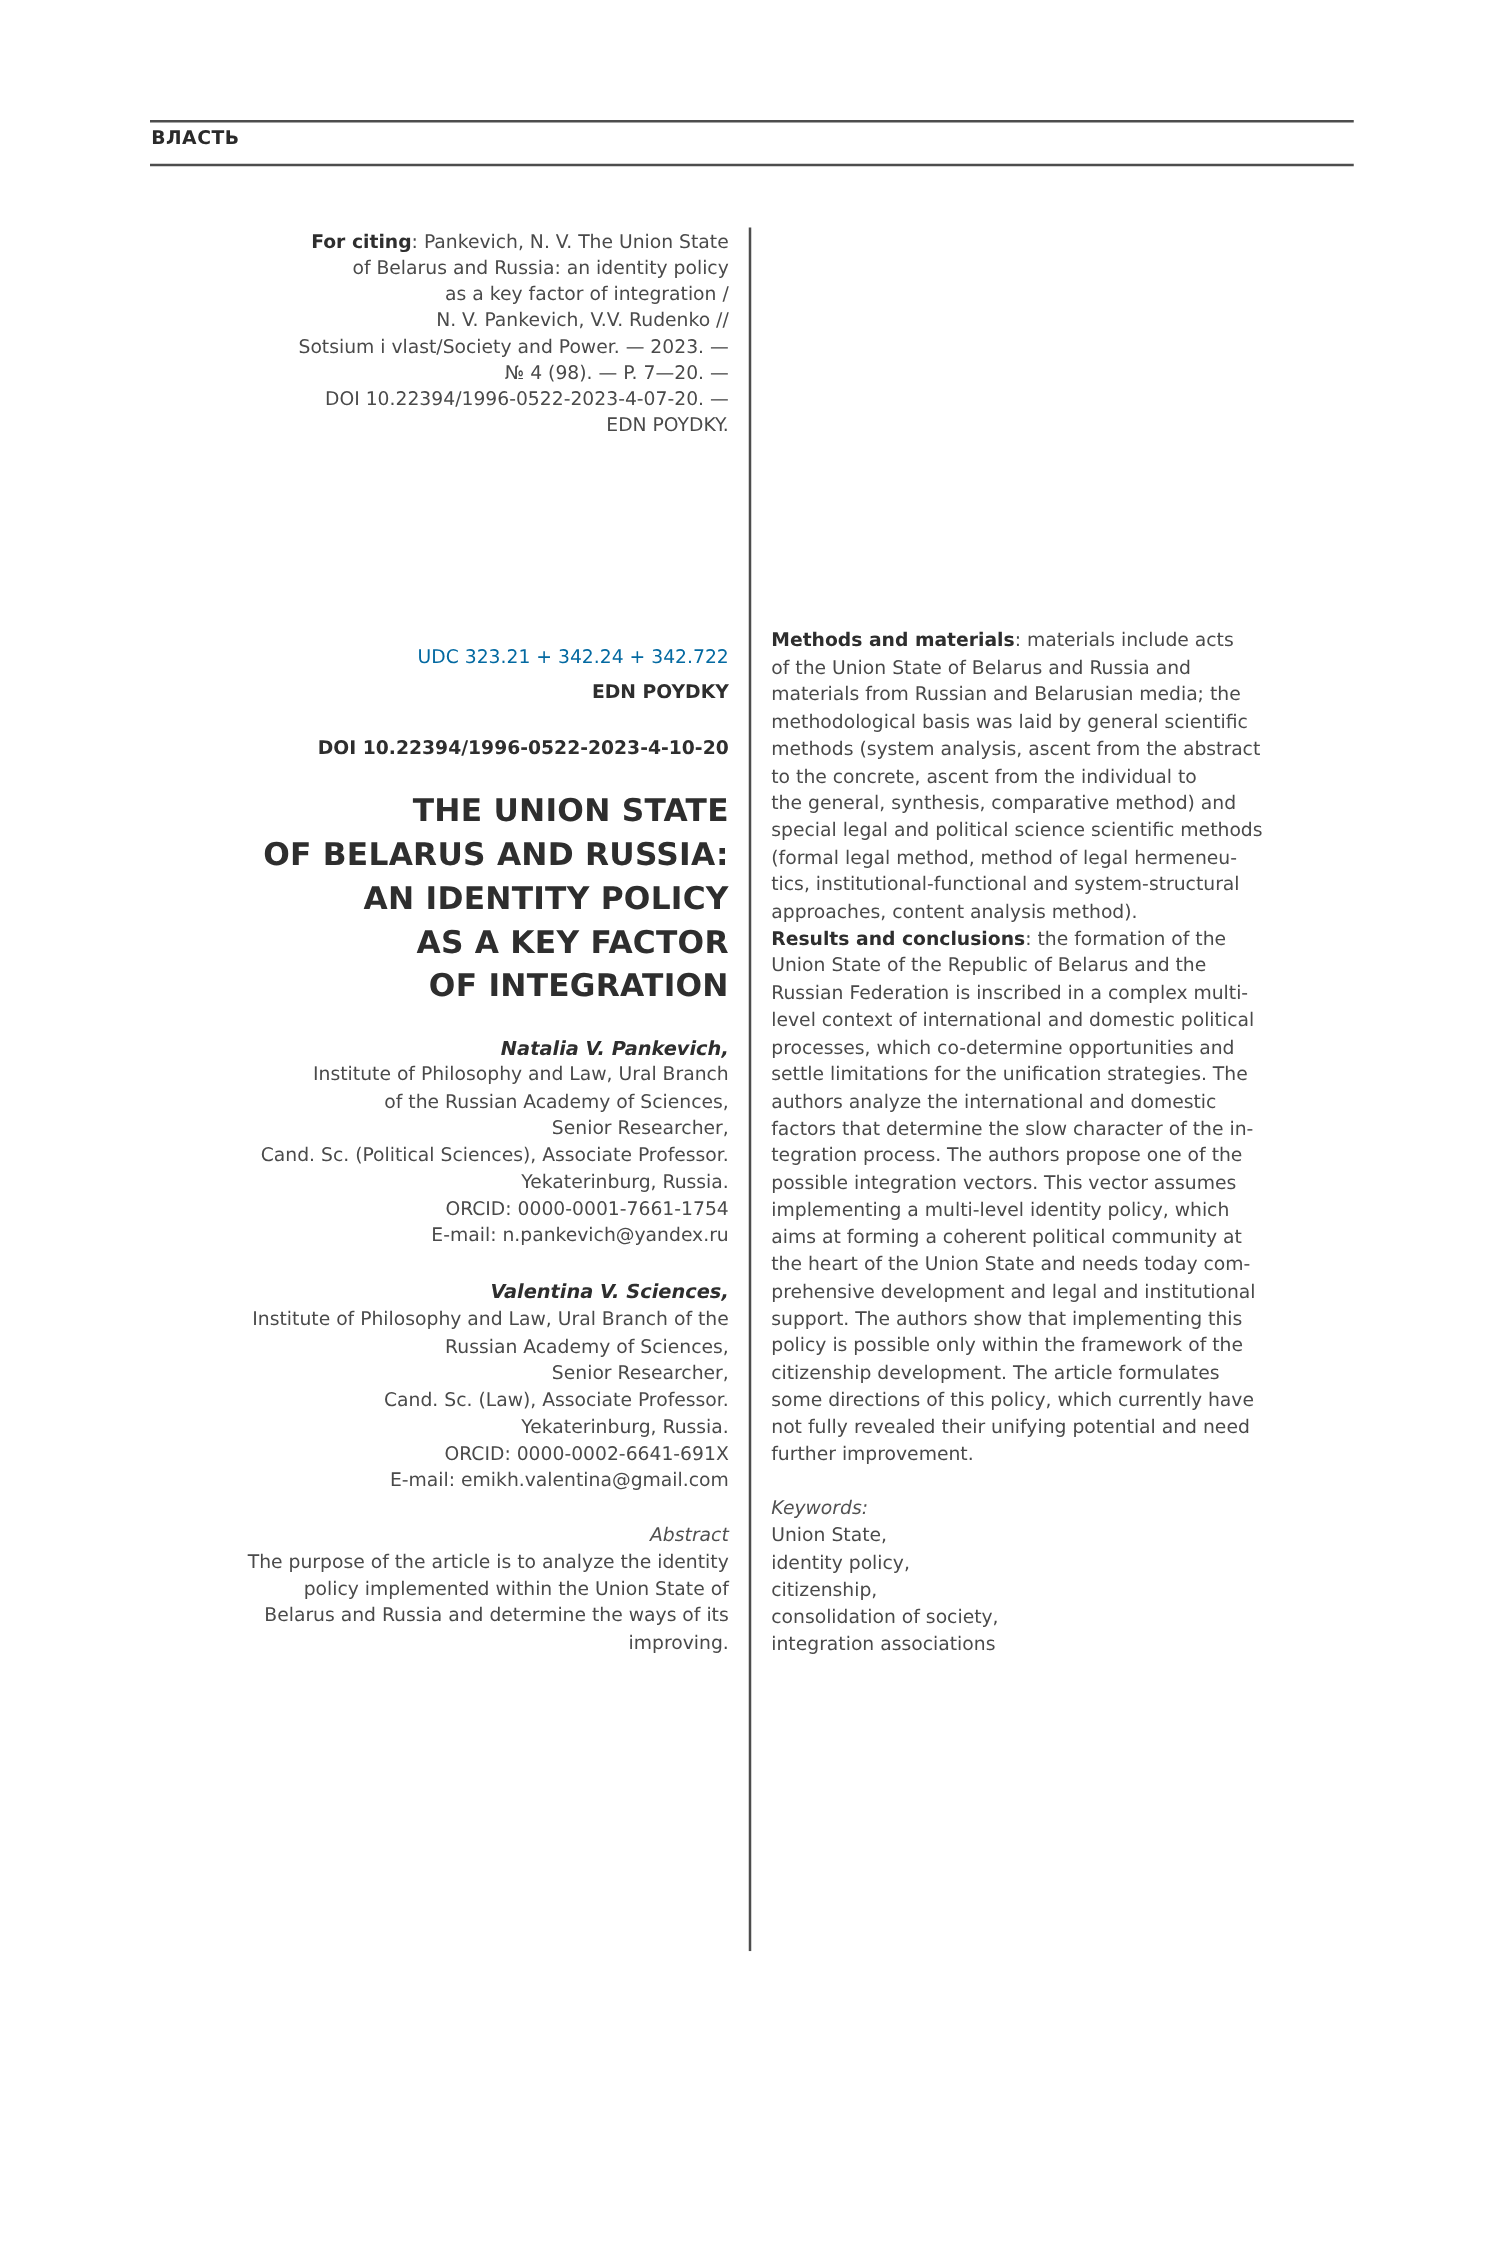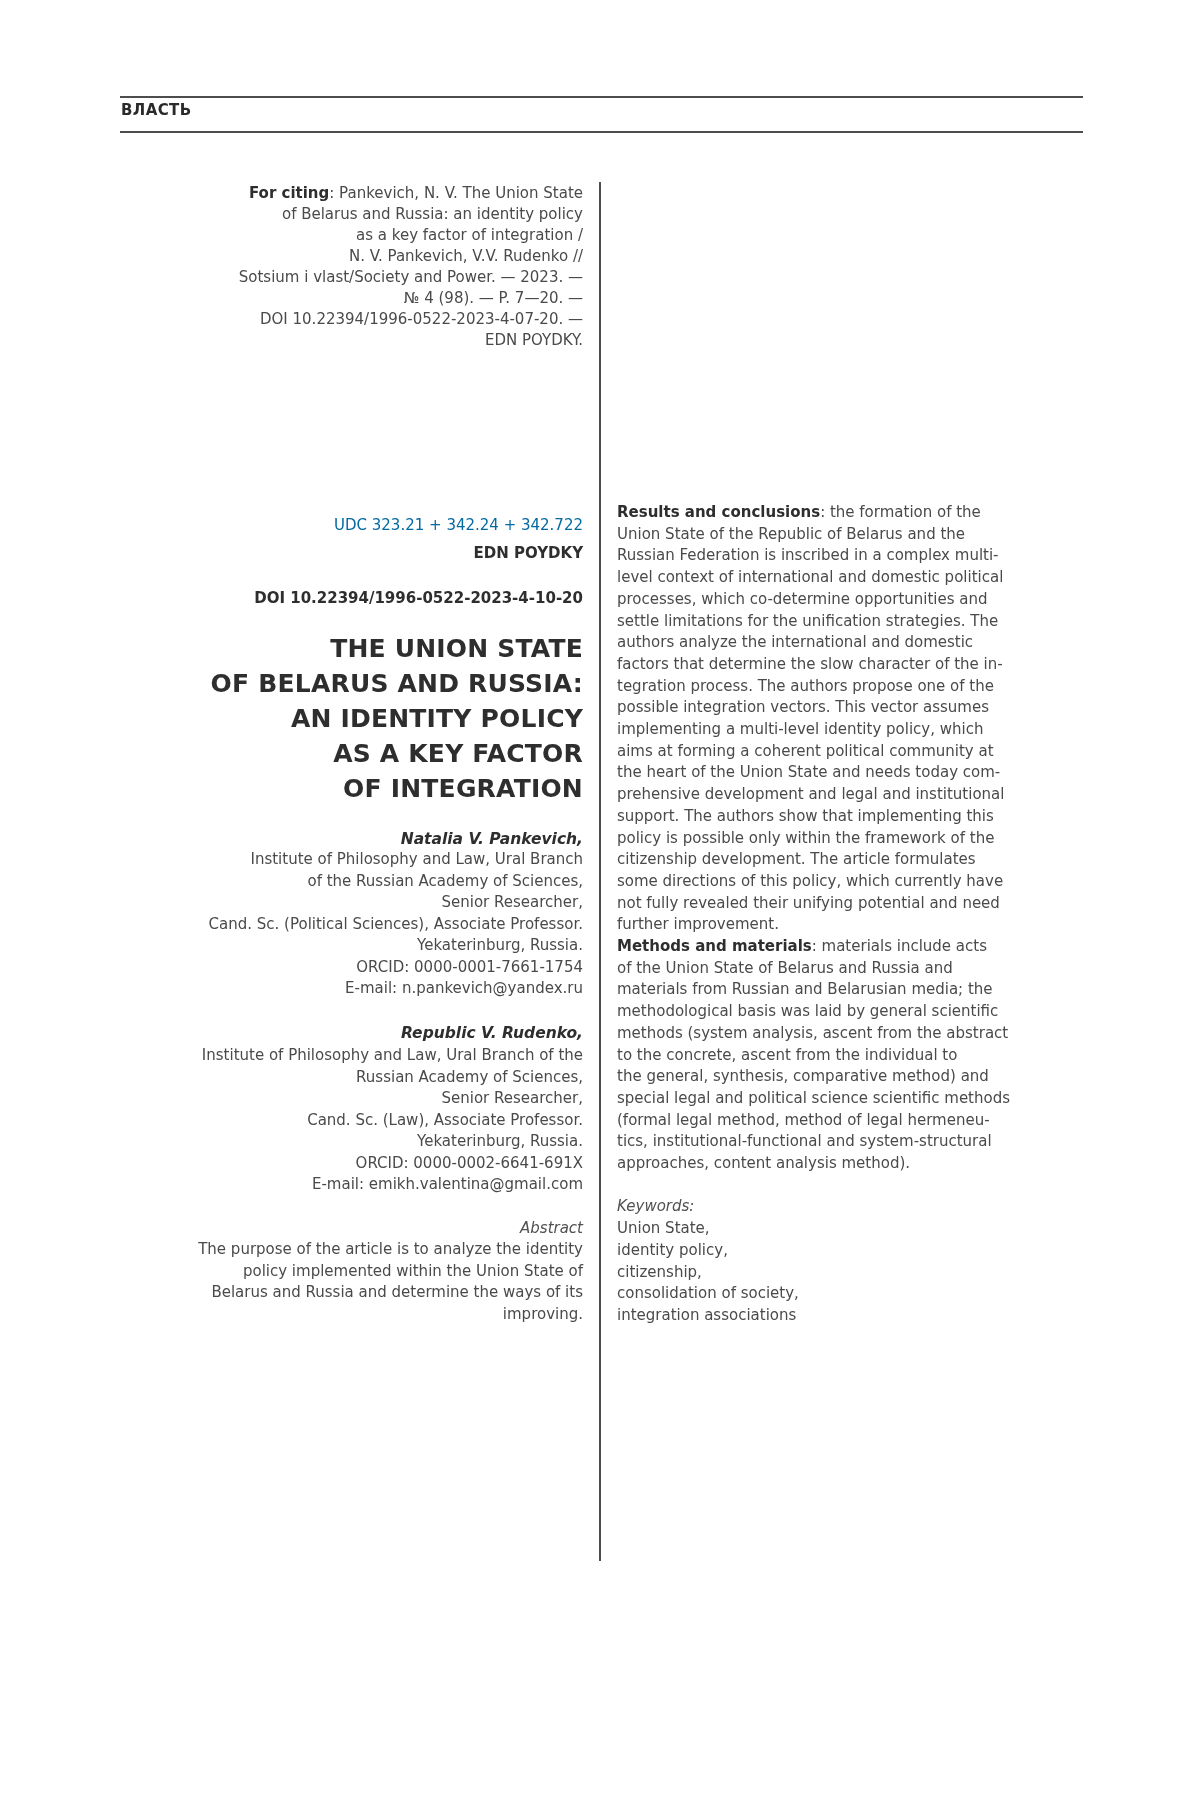--- a/index.html
+++ b/index.html
@@ -151,69 +151,69 @@
 
   <div class="lcol author-name a1-name">Natalia V. Pankevich,</div>
   <div class="lcol a1-aff">Institute of Philosophy and Law, Ural Branch
 of the Russian Academy of Sciences,
 Senior Researcher,
 Cand. Sc. (Political Sciences), Associate Professor.
 Yekaterinburg, Russia.
 ORCID: 0000-0001-7661-1754
 E-mail: n.pankevich@yandex.ru</div>
 
-  <div class="lcol author-name a2-name">Republic V. Rudenko,</div>
+  <div class="lcol author-name a2-name">Valentina V. Sciences,</div>
   <div class="lcol a2-aff">Institute of Philosophy and Law, Ural Branch of the
 Russian Academy of Sciences,
 Senior Researcher,
 Cand. Sc. (Law), Associate Professor.
 Yekaterinburg, Russia.
 ORCID: 0000-0002-6641-691X
 E-mail: emikh.valentina@gmail.com</div>
 
   <div class="lcol abstract-text">The purpose of the article is to analyze the identity
 policy implemented within the Union State of
 Belarus and Russia and determine the ways of its
 improving.</div>
   <div class="lcol abstract-label">Abstract</div>
 
   <div class="divider"></div>
 
   <div class="right-col">
+    <p><strong>Methods and materials</strong><span>: materials include acts
+of the Union State of Belarus and Russia and
+materials from Russian and Belarusian media; the
+methodological basis was laid by general scientific
+methods (system analysis, ascent from the abstract
+to the concrete, ascent from the individual to
+the general, synthesis, comparative method) and
+special legal and political science scientific methods
+(formal legal method, method of legal hermeneu-
+tics, institutional-functional and system-structural
+approaches, content analysis method).</span></p>
     <p><strong>Results and conclusions</strong><span>: the formation of the
 Union State of the Republic of Belarus and the
 Russian Federation is inscribed in a complex multi-
 level context of international and domestic political
 processes, which co-determine opportunities and
 settle limitations for the unification strategies. The
 authors analyze the international and domestic
 factors that determine the slow character of the in-
 tegration process. The authors propose one of the
 possible integration vectors. This vector assumes
 implementing a multi-level identity policy, which
 aims at forming a coherent political community at
 the heart of the Union State and needs today com-
 prehensive development and legal and institutional
 support. The authors show that implementing this
 policy is possible only within the framework of the
 citizenship development. The article formulates
 some directions of this policy, which currently have
 not fully revealed their unifying potential and need
 further improvement.</span></p>
-    <p><strong>Methods and materials</strong><span>: materials include acts
-of the Union State of Belarus and Russia and
-materials from Russian and Belarusian media; the
-methodological basis was laid by general scientific
-methods (system analysis, ascent from the abstract
-to the concrete, ascent from the individual to
-the general, synthesis, comparative method) and
-special legal and political science scientific methods
-(formal legal method, method of legal hermeneu-
-tics, institutional-functional and system-structural
-approaches, content analysis method).</span></p>
     <div class="kw">
       <div class="kw-label">Keywords:</div>
       <div class="kw-items">Union State,
 identity policy,
 citizenship,
 consolidation of society,
 integration associations</div>
     </div>
   </div>
 

